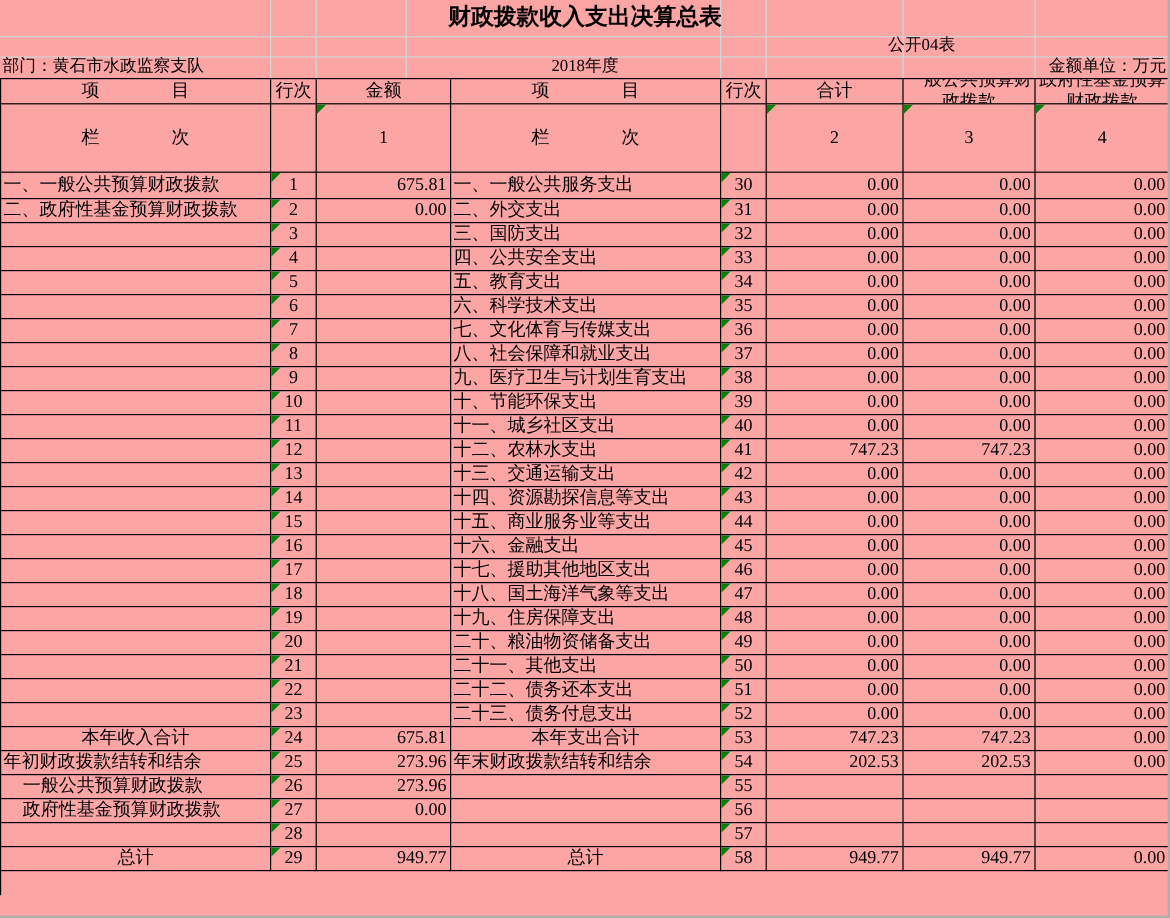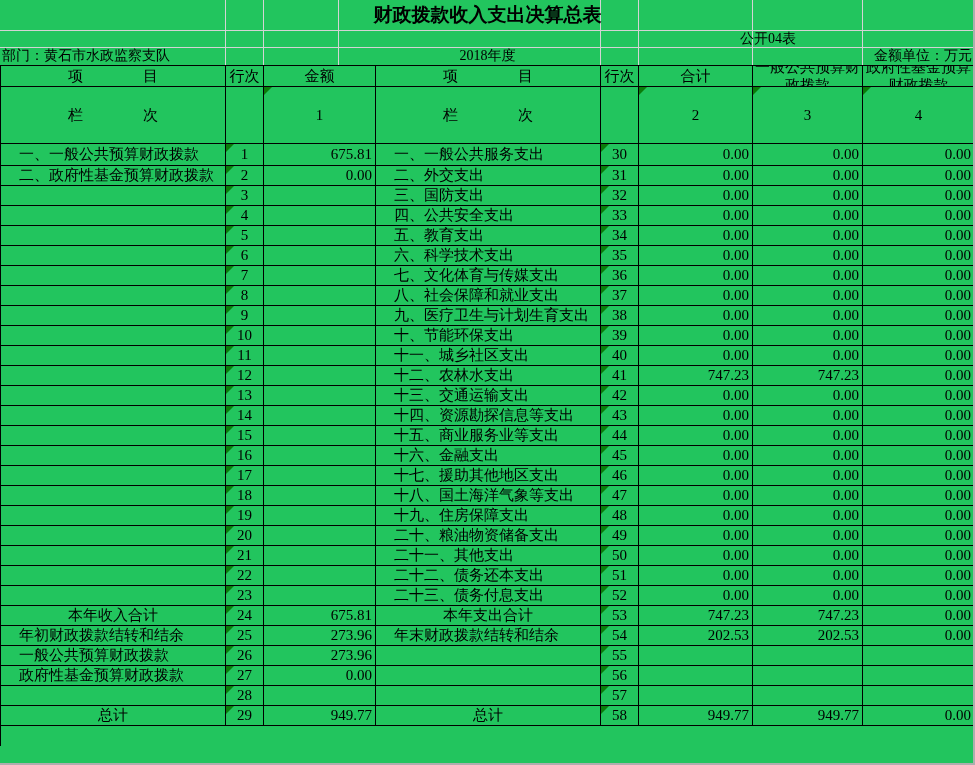--- a/index.html
+++ b/index.html
@@ -1,17 +1,17 @@
 <!DOCTYPE html>
 <html><head>
 <meta charset="utf-8">
 <style>
   html,body{margin:0;padding:0;background:#ffffff;}
   body{font-family:"Liberation Serif","DejaVu Serif",serif;color:#000;}
-  .page{position:relative;width:975px;height:765px;background:#22c55e;overflow:hidden;}
+  .page{position:relative;width:975px;height:765px;background:#fca5a5;overflow:hidden;}
 
   
   .top{position:relative;width:975px;height:65px;}
   .gl-v{position:absolute;top:0;width:1px;height:65px;background:#d4d4d4;}
   .gl-h{position:absolute;left:0;width:975px;height:1px;background:#d4d4d4;}
   .title-row{position:absolute;left:0;top:0;width:975px;height:30px;line-height:30px;
              text-align:center;font-size:19px;font-weight:700;}
   .pub-row{position:absolute;left:0;top:30px;width:796px;height:17px;line-height:17px;
            text-align:right;font-size:14px;}
   .dept-row{position:absolute;left:0;top:47px;width:975px;height:18px;line-height:18px;font-size:14px;}
@@ -23,21 +23,21 @@
   .tbl{display:grid;width:975px;box-sizing:border-box;
        grid-template-columns:225px 38px 112px 225px 38px 114px 110px 112px;
        grid-template-rows:21px 57px 22px repeat(29,20px);
        border-top:1px solid #000;border-left:1px solid #000;
        font-size:15px;}
   .cell{position:relative;box-sizing:border-box;border-right:1px solid #000;border-bottom:1px solid #000;
         white-space:nowrap;overflow:hidden;line-height:19px;}
   .sec{display:flex;align-items:center;justify-content:center;}
   .hd{display:flex;align-items:center;justify-content:center;text-align:center;white-space:normal;line-height:18px;}
   .ctr{display:flex;align-items:center;justify-content:center;text-align:center;}
-  .lab{padding-left:18px;display:flex;align-items:center;}
+  .lab{padding-left:2px;display:flex;align-items:center;}
   .num{padding-right:3px;display:flex;align-items:center;justify-content:flex-end;}
   .indent{padding-left:18px;}
   .boldctr{font-weight:400;justify-content:center;padding-left:0;text-align:right;}
   .tri{position:absolute;top:0;left:0;width:0;height:0;
        border-top:8px solid #0a7d0a;border-right:8px solid transparent;}
 
   
   .note{width:975px;height:18px;line-height:18px;font-size:14px;padding-left:2px;box-sizing:border-box;}
 
   

